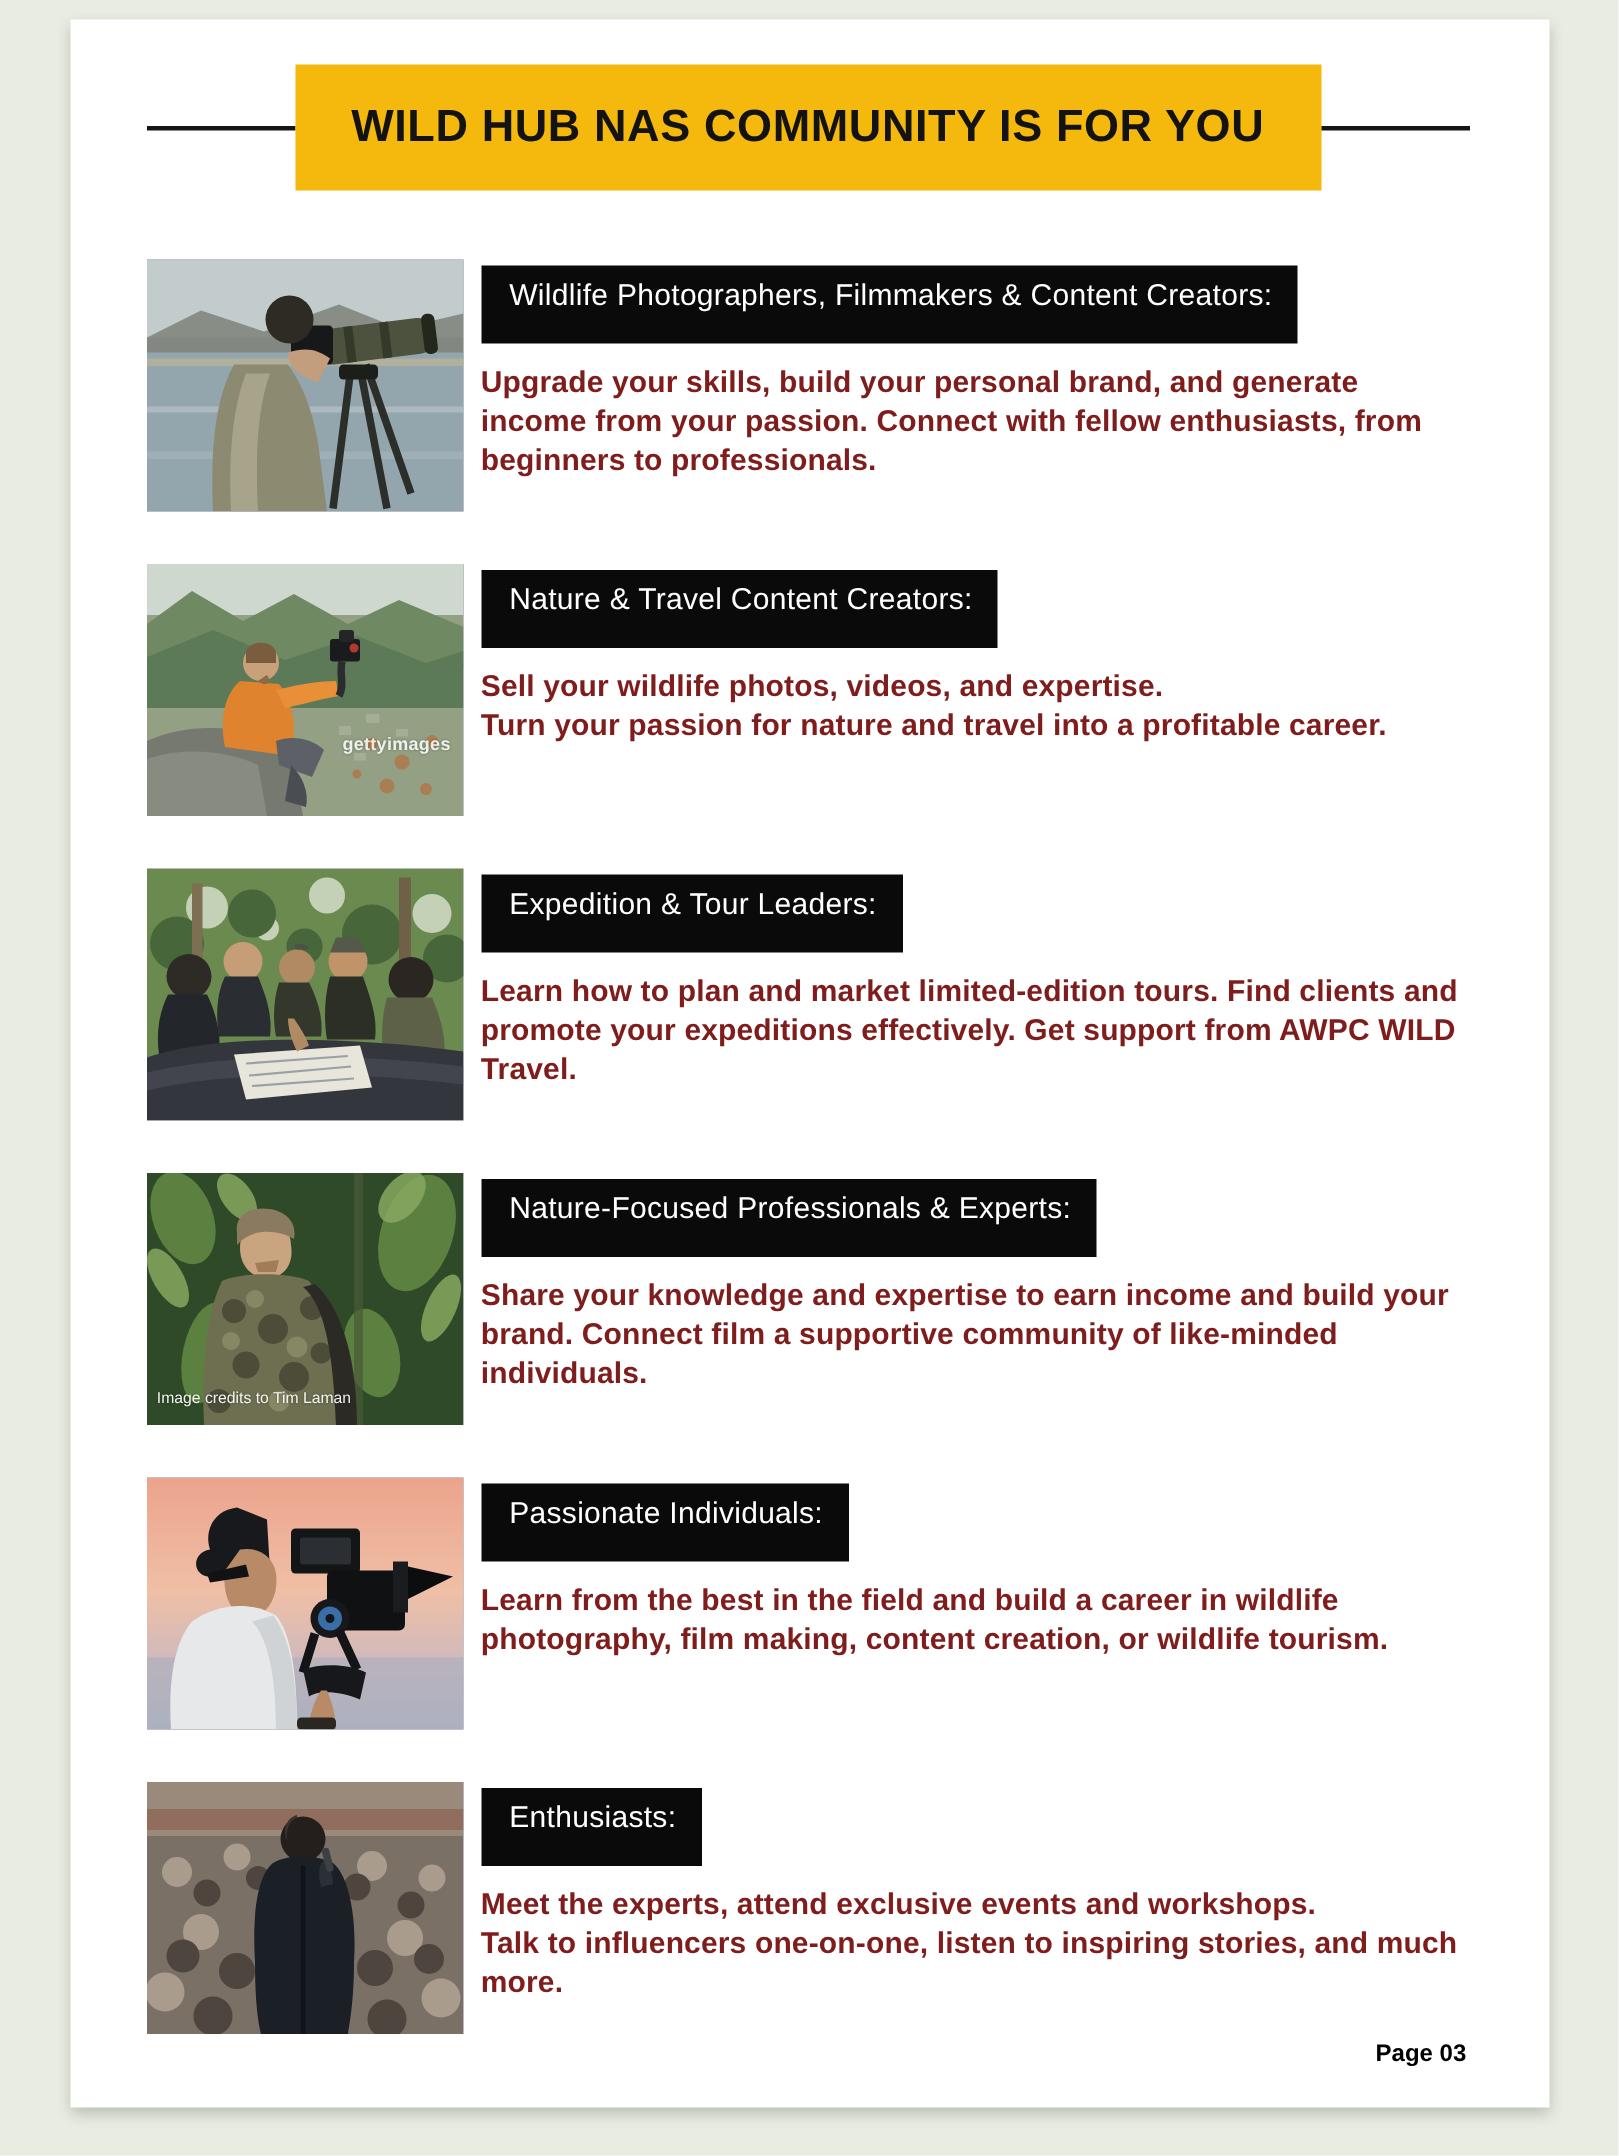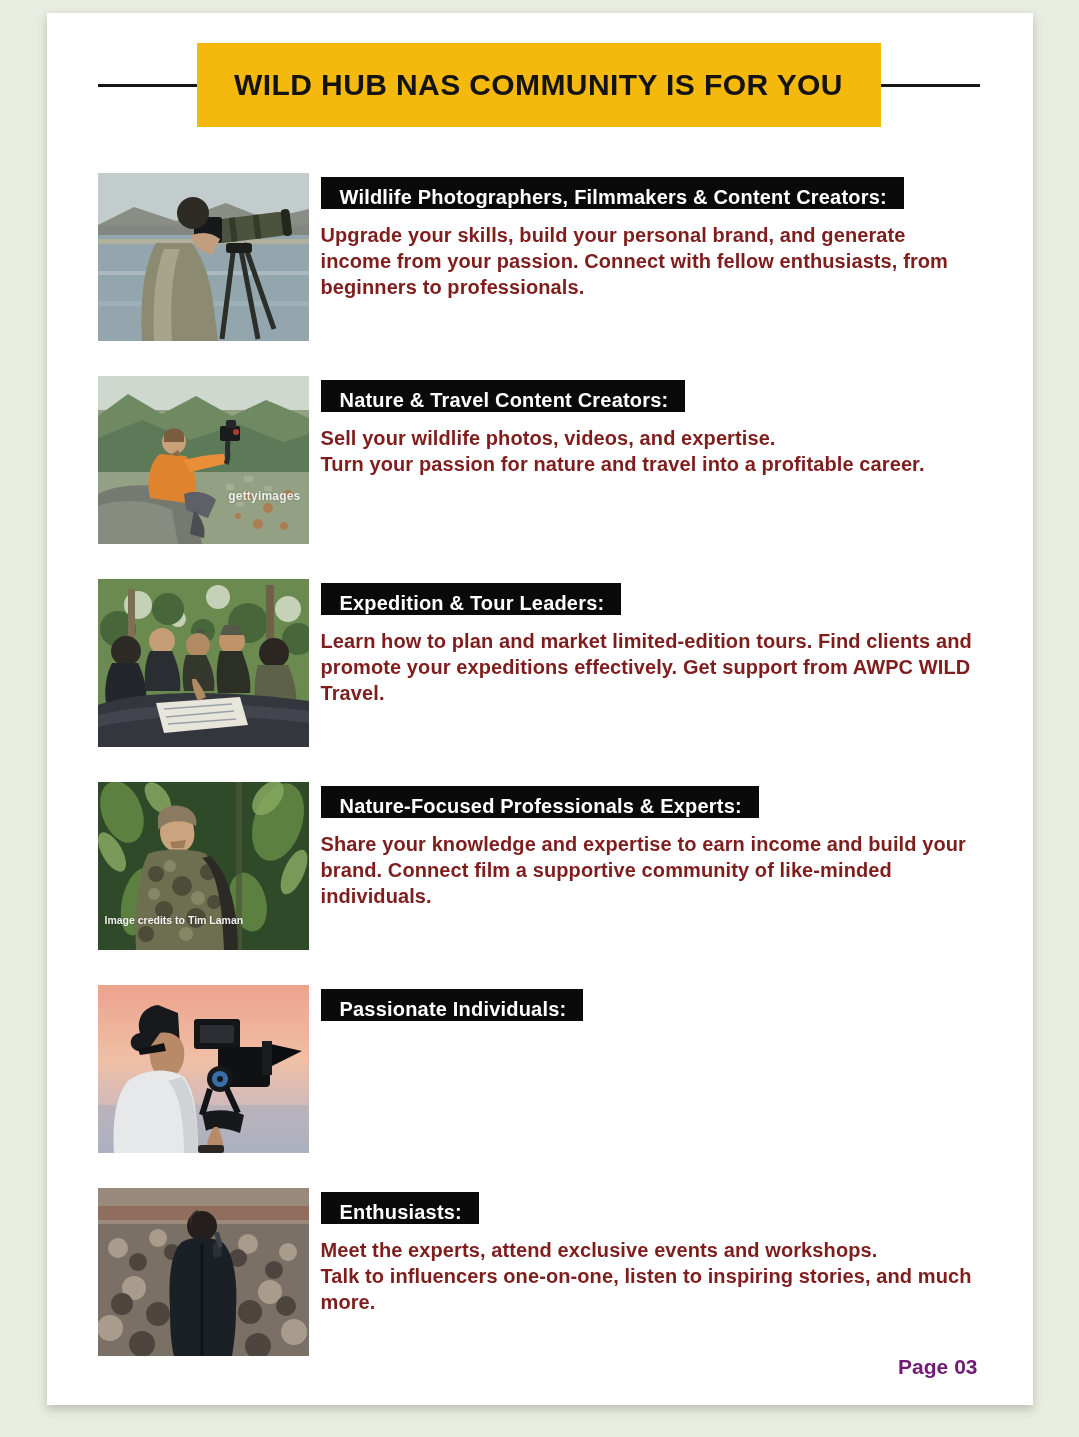--- a/index.html
+++ b/index.html
@@ -47,49 +47,49 @@
   .photo {
     width:211px; height:168px; flex:none;
     position:relative; overflow:hidden; background:#889;
   }
   .photo svg { position:absolute; inset:0; width:100%; height:100%; display:block; }
   .photo-text {
     position:absolute; color:#fff; font-weight:bold;
     text-shadow:0 0 2px rgba(0,0,0,.4);
   }
   .watermark { right:8px; top:113px; font-size:12px; opacity:.85; letter-spacing:.2px; }
-  .credits { left:7px; bottom:24px; font-size:10.5px; font-weight:bold; opacity:.92; }
+  .credits { left:7px; bottom:12px; font-size:10.5px; font-weight:normal; opacity:.92; }
   .content { flex:1; padding:4px 0 0 12px; }
   .heading-banner {
     display:inline-block;
     background:#0A0A0A;
     color:#FFFFFF;
     font-size:20px;
-    font-weight:bold;
+    font-weight:normal;
     letter-spacing:.2px;
-    padding:9px 17px 0 19px;
+    padding:9px 17px 20px 19px;
     margin-bottom:13px;
   }
   .body-text {
     font-size:20px;
     font-weight:bold;
     line-height:26px;
     letter-spacing:.1px;
     color:#7f1d1d;
     white-space:pre-line;
     max-width:660px;
   }
   
   .page-number {
     position:absolute;
     right:55px;
     bottom:26px;
-    font-size:21px;
+    font-size:16px;
     font-weight:bold;
-    color:#701a75;
+    color:#000000;
   }
 </style>
 </head>
 <body>
 
 <div class="page">
 
   <div class="title-row">
     <div class="title-rule"></div>
     <div class="title-banner">
@@ -300,20 +300,21 @@
         <path d="M128,102 L140,128 M112,104 L104,130" stroke="#131417" stroke-width="6"></path>
         <path d="M104,128 C116,124 134,124 146,130 L142,148 C128,142 114,142 108,146 Z" fill="#17181b"></path>
         <path d="M120,142 C124,152 126,160 126,168 L108,168 C108,158 112,148 116,142 Z" fill="#b98a68"></path>
         <rect x="100" y="160" width="26" height="8" rx="3" fill="#2a2722"></rect>
       </svg>
     </div>
     <div class="content">
       <div class="heading-banner">
         <span>Passionate Individuals:</span>
       </div>
+      <div class="body-text">Learn from the best in the field and build a career in wildlife photography, film making, content creation, or wildlife tourism.</div>
     </div>
   </div>
 
   <div class="section">
     <div class="photo">
       <svg viewBox="0 0 211 168" preserveAspectRatio="none">
         <rect width="211" height="168" fill="#7a7065"></rect>
         <rect width="211" height="36" fill="#9a8a7c"></rect>
         <rect y="18" width="211" height="14" fill="#8a5a4a" opacity=".6"></rect>
         <g fill="#b7a896" opacity=".8">

